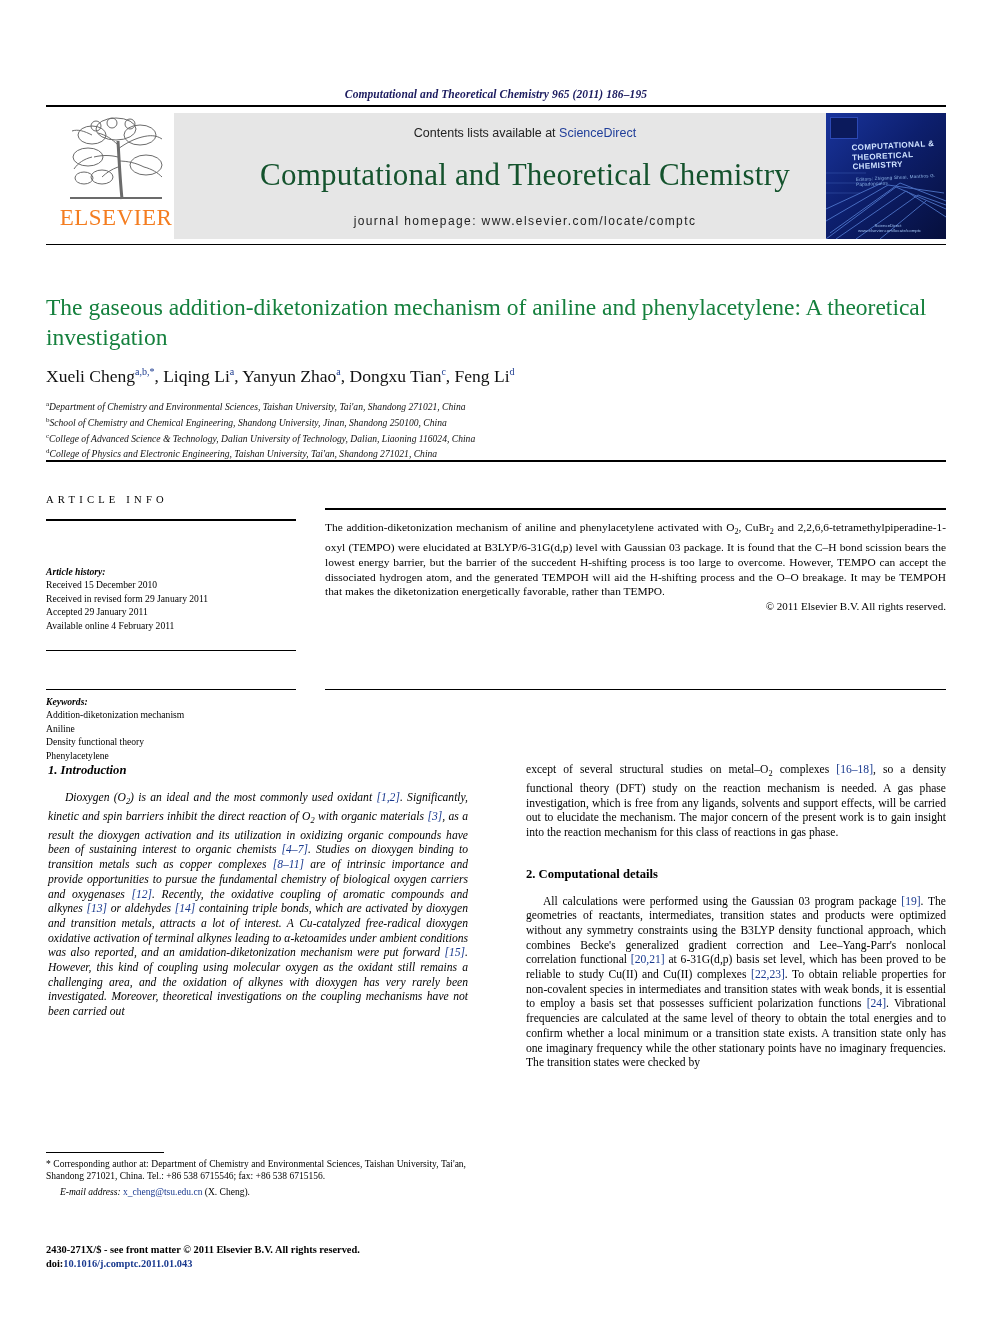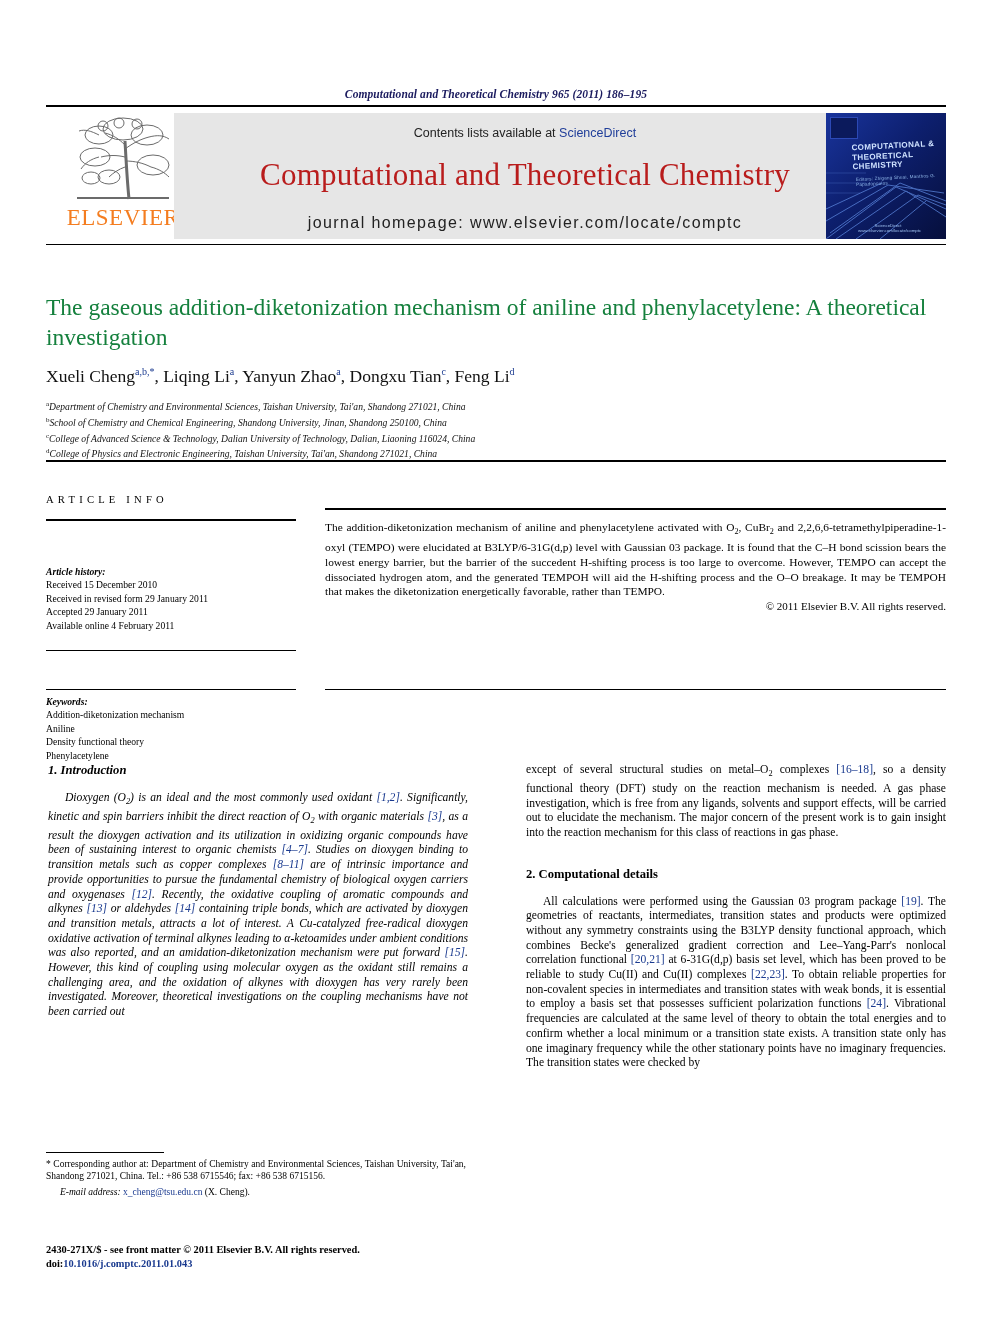--- a/index.html
+++ b/index.html
@@ -39,21 +39,21 @@
   
   .masthead {
     position: absolute;
     left: 46px; top: 105px;
     width: 900px;
     height: 133px;
     border-top: 2px solid #000;
   }
   .mast-logo {
     position: absolute;
-    left: 15px; top: 6px;
+    left: 8px; top: 6px;
     width: 124px; height: 126px;
     box-sizing: border-box;
   }
   .tree-wrap {
     position: absolute;
     left: 8px; top: 2px;
     width: 108px; height: 88px;
   }
   .els-word {
     position: absolute;
@@ -79,27 +79,27 @@
     font-size: 12.5px;
     color: #222;
   }
   .sd-link {
     color: #1f3d99;
   }
   .journal-name {
     margin-top: 17px;
     font-family: "Liberation Serif", serif;
     font-size: 31px;
-    color: #b91c1c;
+    color: #14532d;
     letter-spacing: 0.2px;
   }
   .homepage-line {
     margin-top: 21px;
     font-family: "Liberation Sans", sans-serif;
-    font-size: 16px;
+    font-size: 12px;
     color: #222;
     letter-spacing: 1.4px;
   }
   .mast-cover {
     position: absolute;
     left: 780px; top: 6px;
     width: 120px; height: 126px;
     background: #11237a;
     overflow: hidden;
   }

